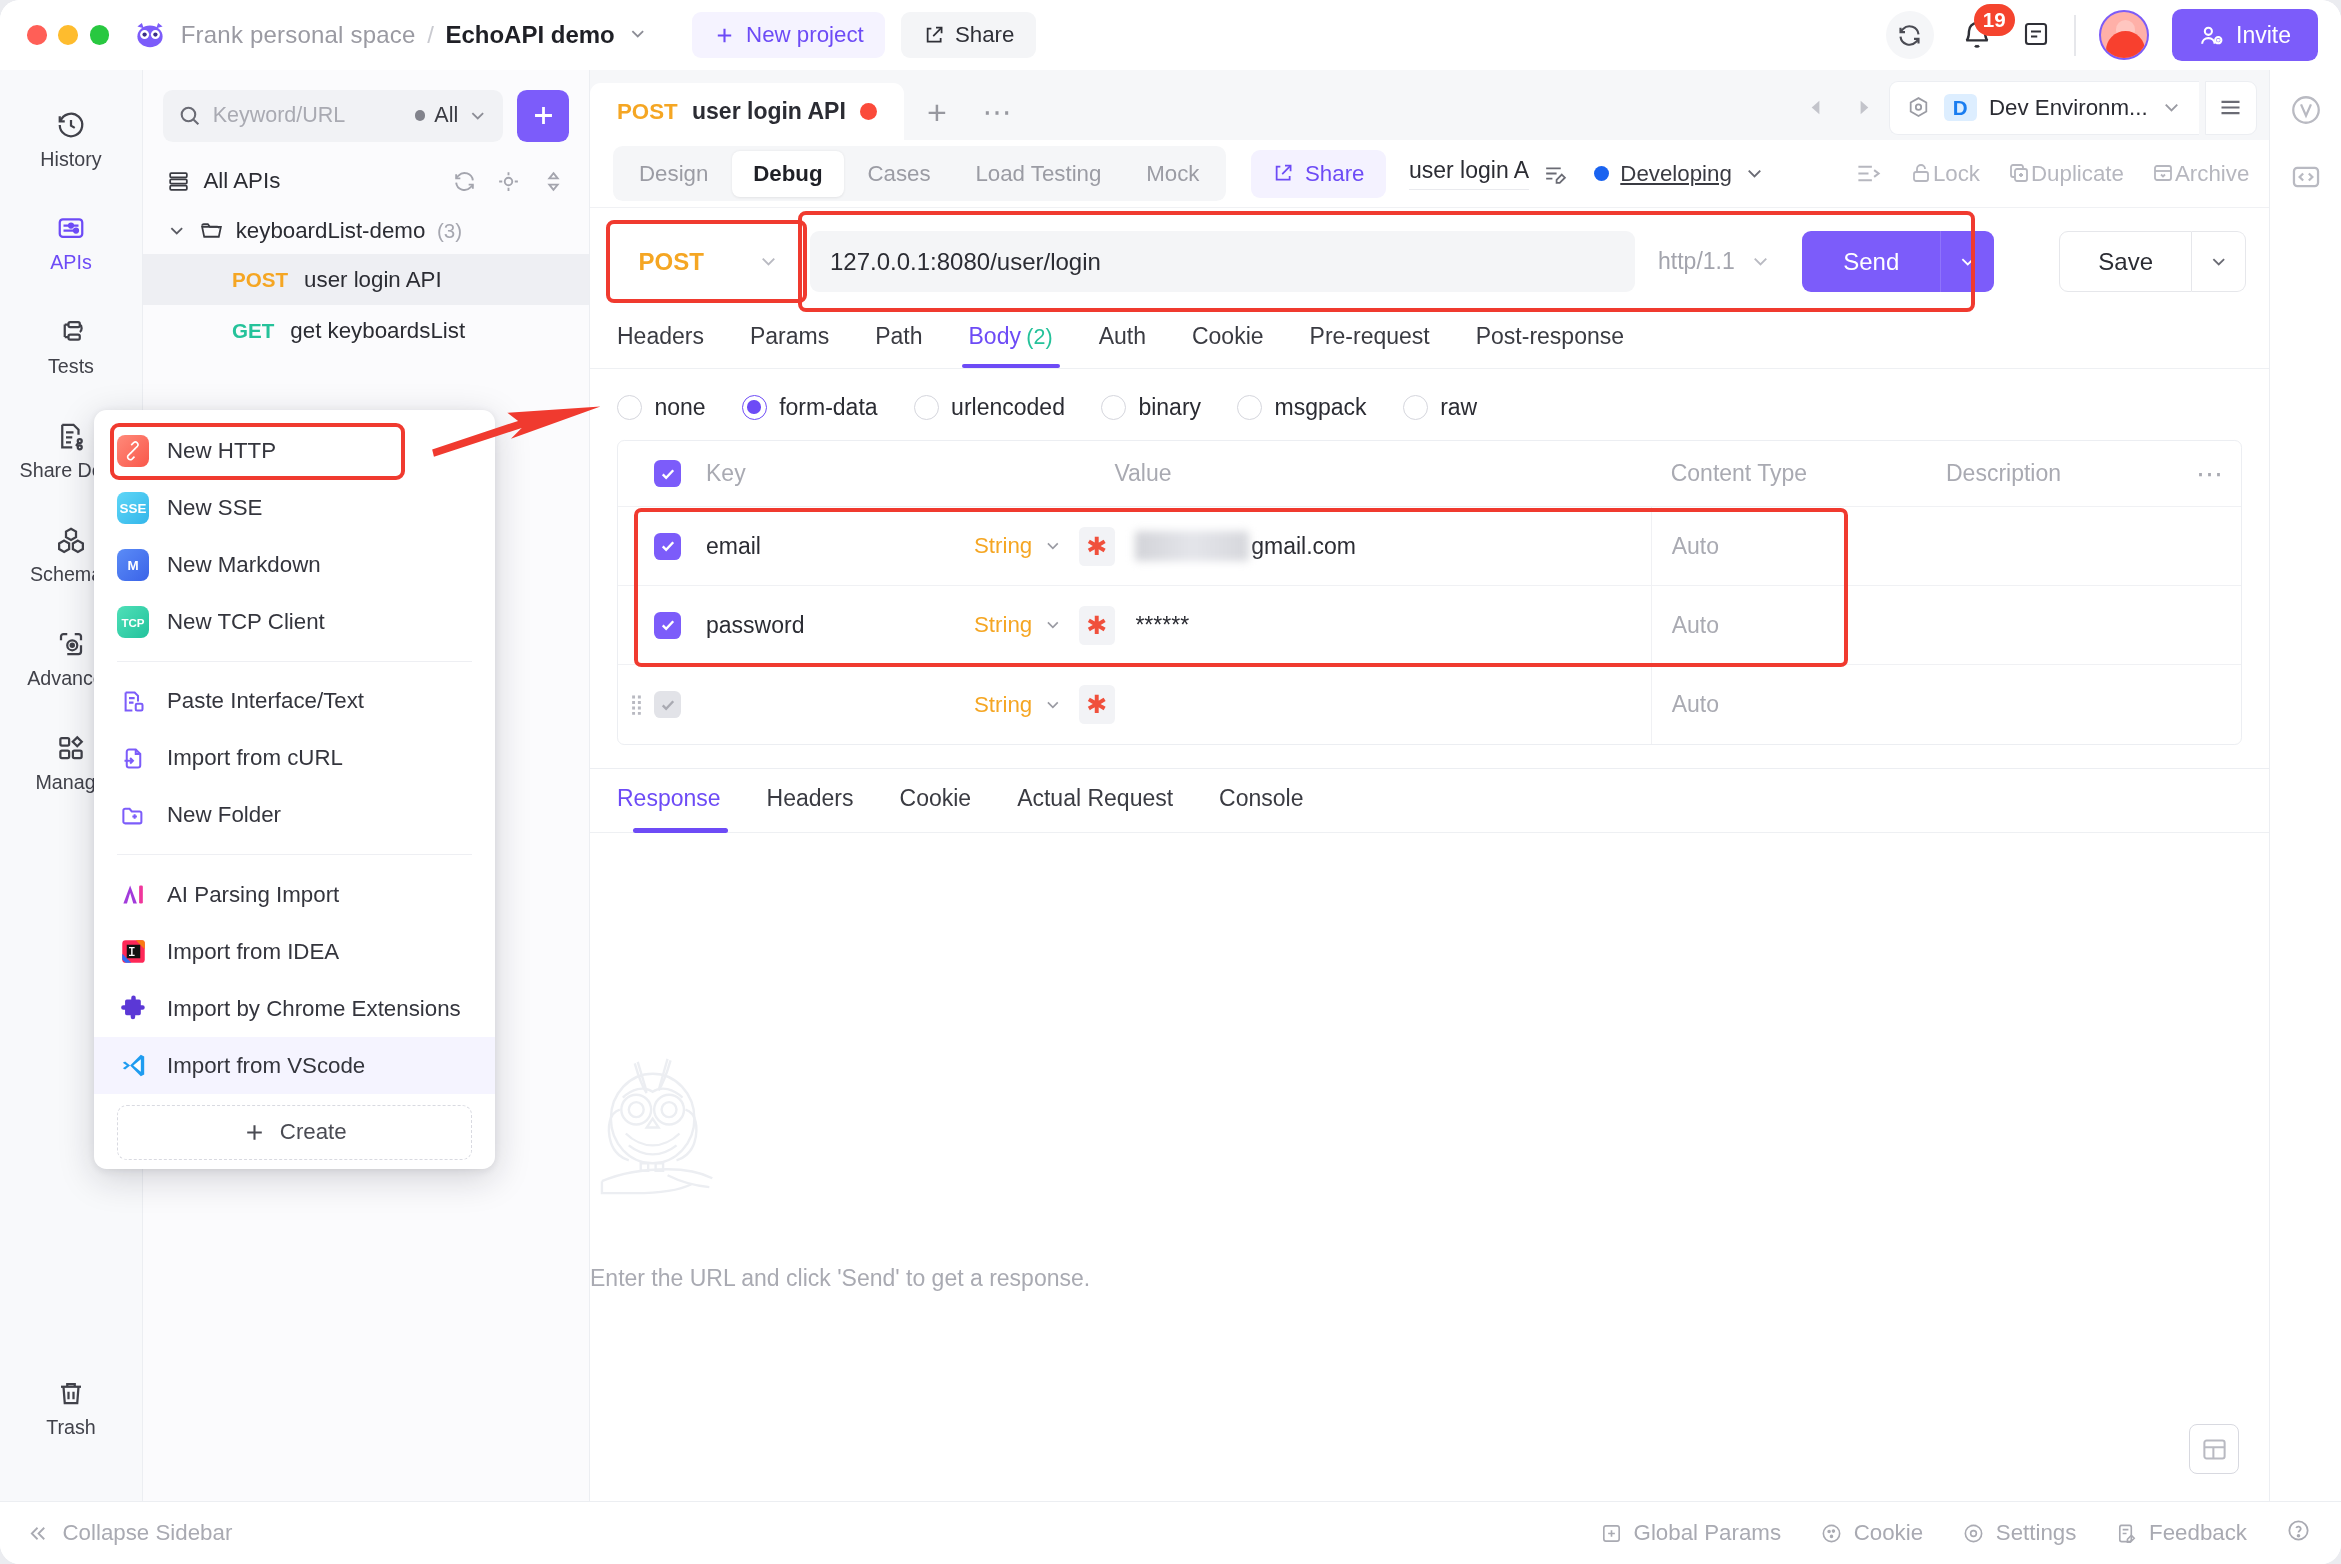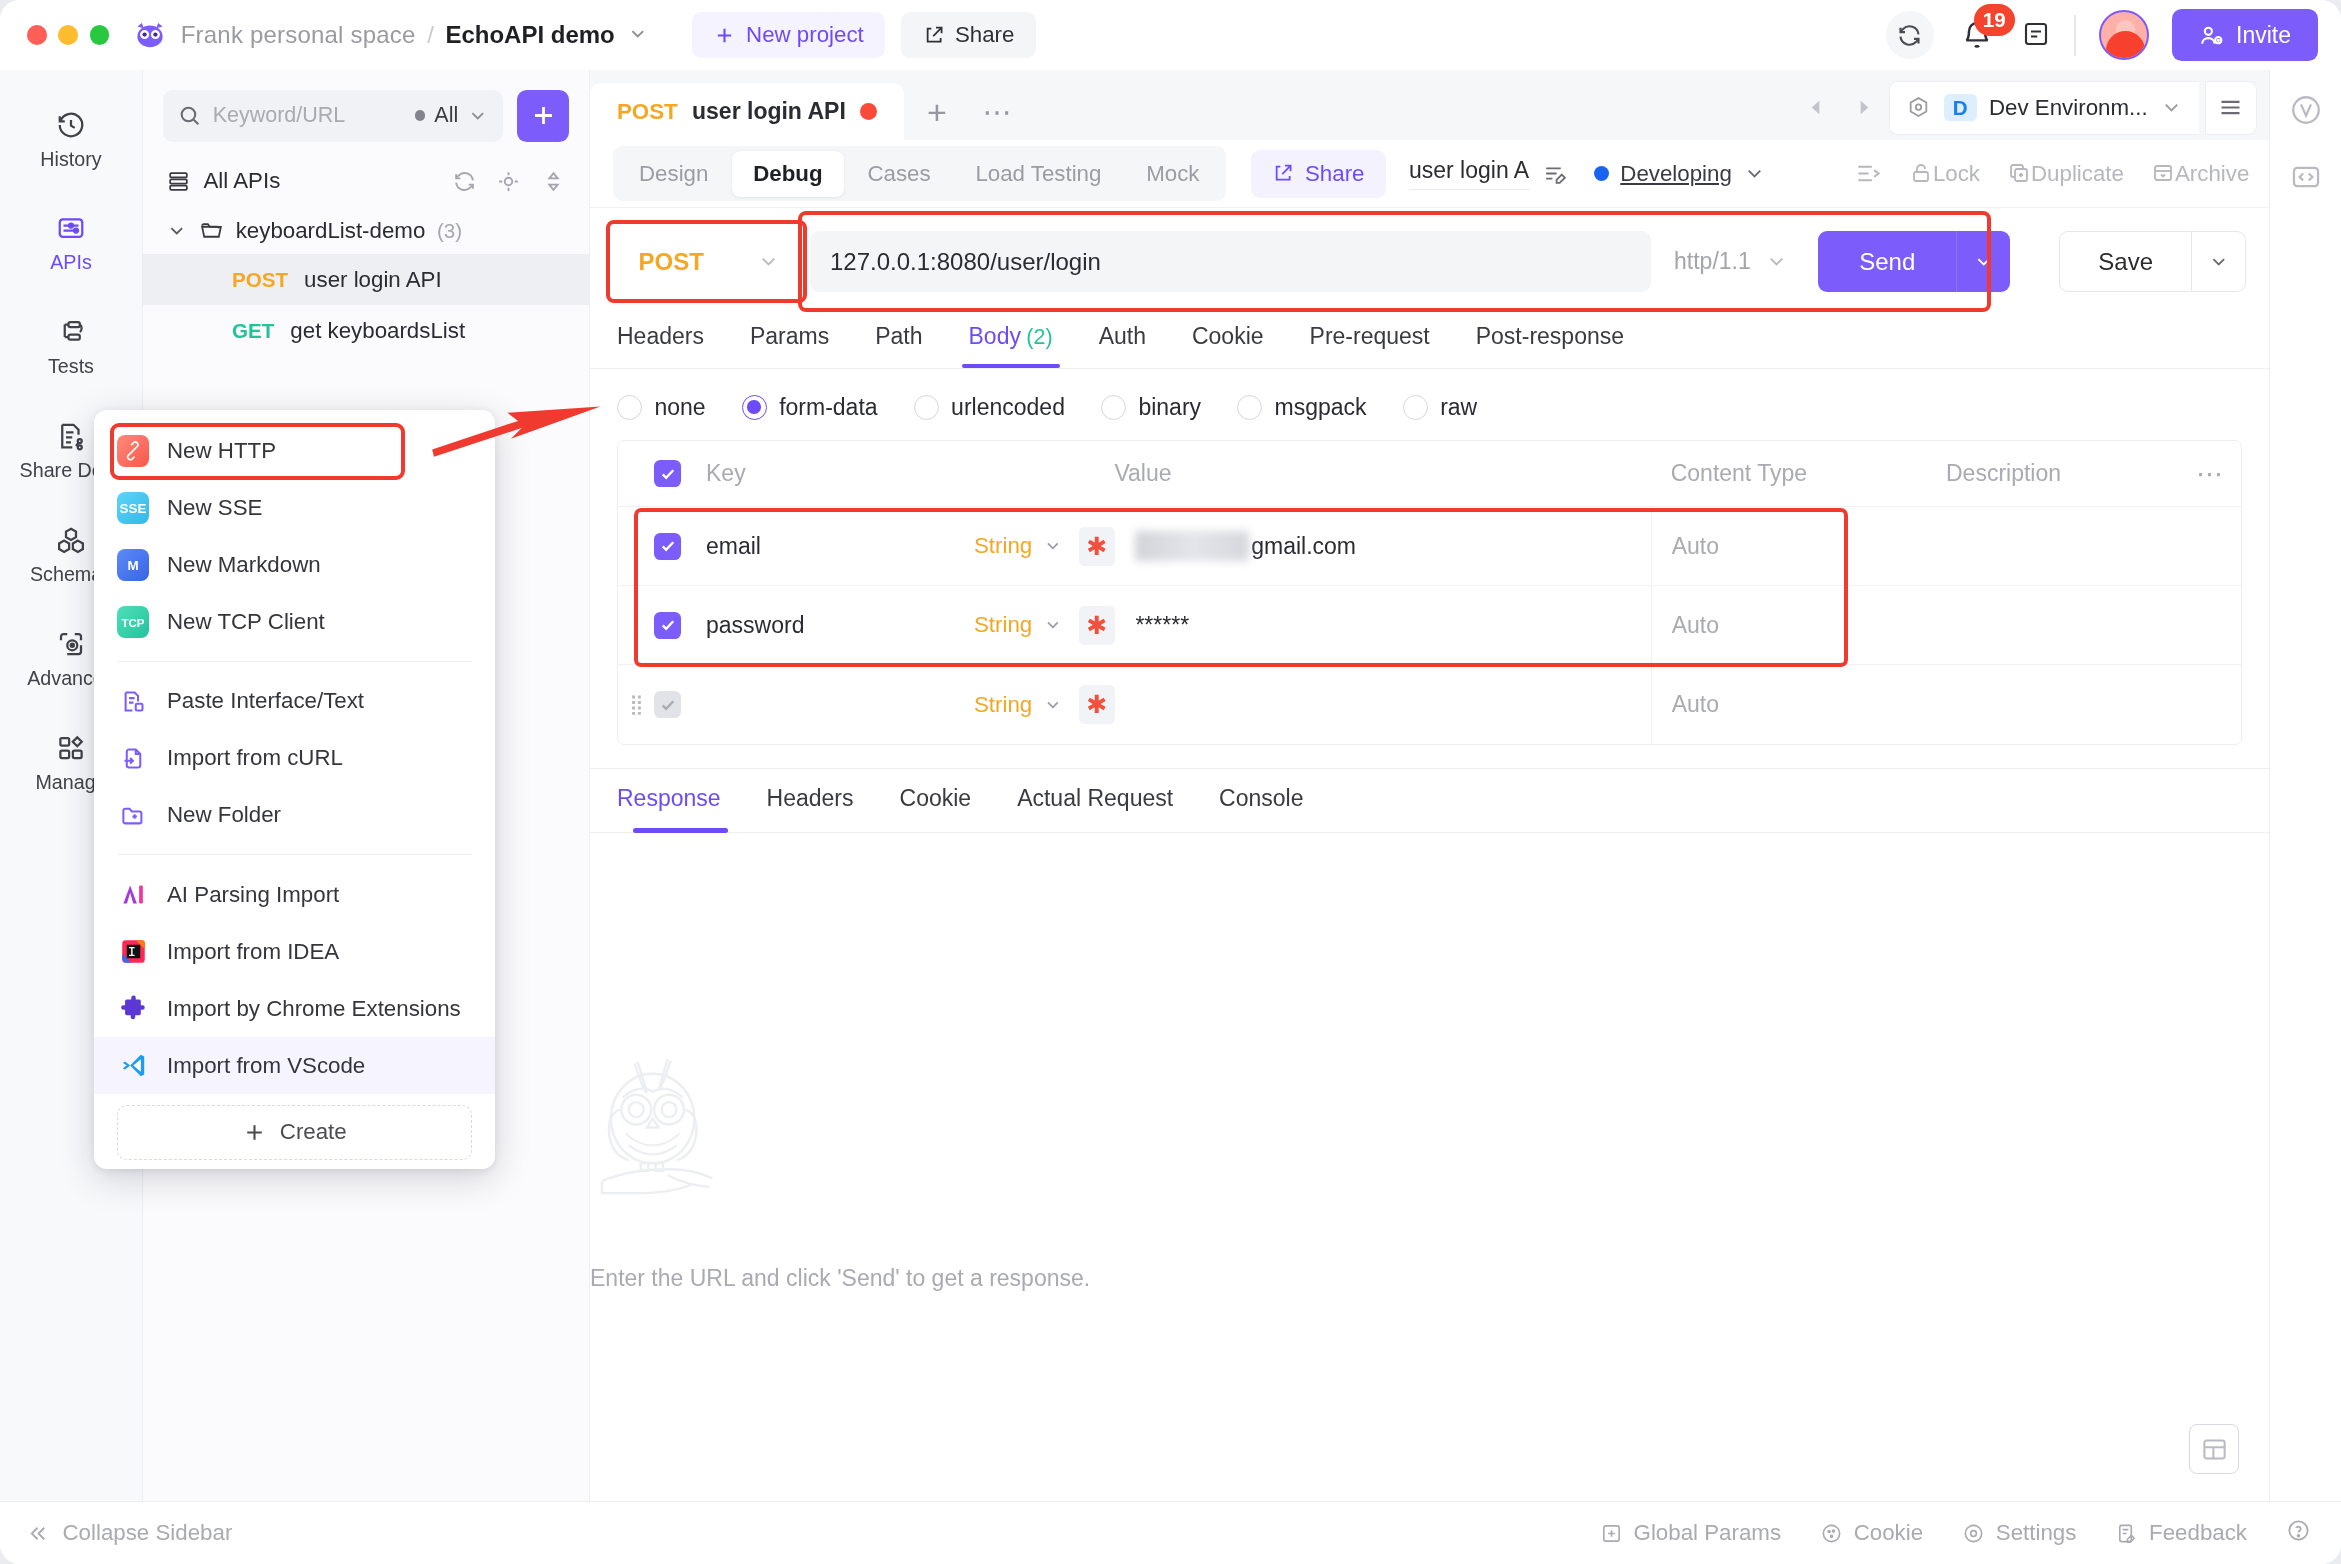--- a/index.html
+++ b/index.html
@@ -207,21 +207,21 @@
   .redbox { position: absolute; border: 4.5px solid #f03a2f; border-radius: 8px; pointer-events: none; }
   .urlinput {
     flex: 1; height: 61px; background: #f4f5f7; border-radius: 9px;
     display: flex; align-items: center; padding: 0 19.7px; margin-left: 14.3px;
     font-size: 24px; color: #2b2c33; position: relative;
   }
   .proto { display:flex; align-items:center; gap: 14.3px; color:#a3a4ad; font-size: 23px; padding: 0 23px; }
   .sendgrp { display: flex; margin-left: 7.2px; }
   .sendbtn { height: 61px; padding: 0 41px; background: #7c5cfa; color:#fff; font-size: 24px; border-radius: 9px 0 0 9px; display:flex; align-items:center; cursor:pointer;}
   .senddd { width: 54px; height: 61px; background: #7c5cfa; border-left: 0.9px solid #8f74fb; border-radius: 0 9px 9px 0; display:flex; align-items:center; justify-content:center; color:#fff; cursor:pointer;}
-  .savegrp { display:flex; margin-left: 4px; padding-left: 45px; }
+  .savegrp { display:flex; margin-left: 20px; padding-left: 45px; }
   .savebtn { height: 61px; padding: 0 38px; background:#fff; border:0.9px solid #e6e7eb; border-radius: 9px 0 0 9px; font-size: 24px; color:#2b2c33; display:flex; align-items:center; cursor:pointer;}
   .savedd { width: 54px; height: 61px; background:#fff; border:0.9px solid #e6e7eb; border-left:none; border-radius: 0 9px 9px 0; display:flex; align-items:center; justify-content:center; color:#6a6b74; cursor:pointer;}
 
   .reqtabs { display: flex; gap: 0; padding: 0 27px; border-bottom: 0.9px solid #eef0f3; }
   .rtab { padding: 12.5px 23px 18px; font-size: 23px; color: #3a3b42; cursor: pointer; position: relative; }
   .rtab:first-child { padding-left: 0; }
   .rtab.active { color: #6d4bf6; }
   .rtab.active::after { content:''; position:absolute; left: 16px; right: 16px; bottom: -0.9px; height: 4.5px; background:#6d4bf6; border-radius:2.7px;}
   .rtab .cnt { color: #25c29a; font-size: 21.5px; margin-left: 5.4px;}
 
@@ -422,20 +422,31 @@
         <span>Advanced</span>
       </div>
       <div class="rail-item">
         <svg width="30" height="30" viewBox="0 0 24 24" fill="none" stroke="currentColor" stroke-width="1.8">
             <rect x="3.5" y="4" width="7" height="6" rx="1.2"></rect>
             <rect x="3.5" y="14" width="7" height="6" rx="1.2"></rect>
             <rect x="13.5" y="14" width="7" height="6" rx="1.2"></rect>
             <path d="M17 3.5l3.6 3.5L17 10.6 13.4 7z"></path>
           </svg>
         <span>Manage</span>
+      </div>
+      <div class="rail-bottom">
+        <div class="rail-item">
+          <svg width="30" height="30" viewBox="0 0 24 24" fill="none" stroke="currentColor" stroke-width="1.8">
+              <path d="M4 7h16"></path>
+              <path d="M9 7V4.8h6V7"></path>
+              <path d="M6 7l1 13h10l1-13"></path>
+              <path d="M10 11v6M14 11v6"></path>
+            </svg>
+          <span>Trash</span>
+        </div>
       </div>
     </div>
 
     <div class="sidebar">
       <div class="search-row">
         <div class="search-box">
           <svg width="25" height="25" viewBox="0 0 24 24" fill="none" stroke="#6a6b74" stroke-width="2">
               <circle cx="11" cy="11" r="6.5"></circle>
               <path d="M16 16l4.5 4.5"></path>
             </svg>

